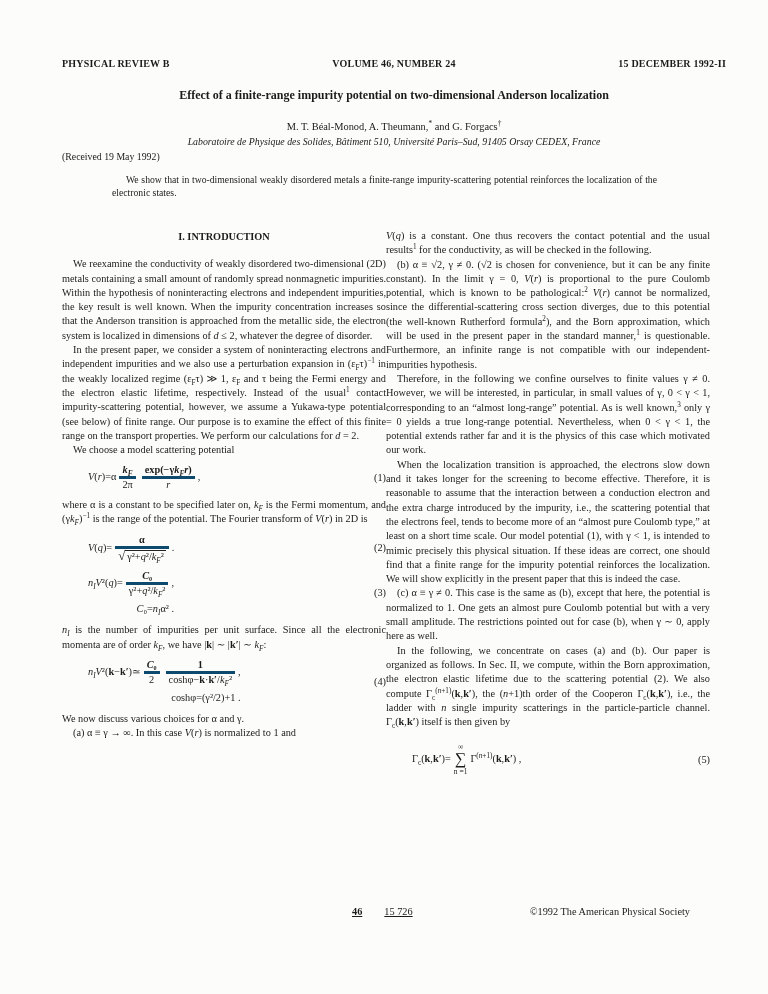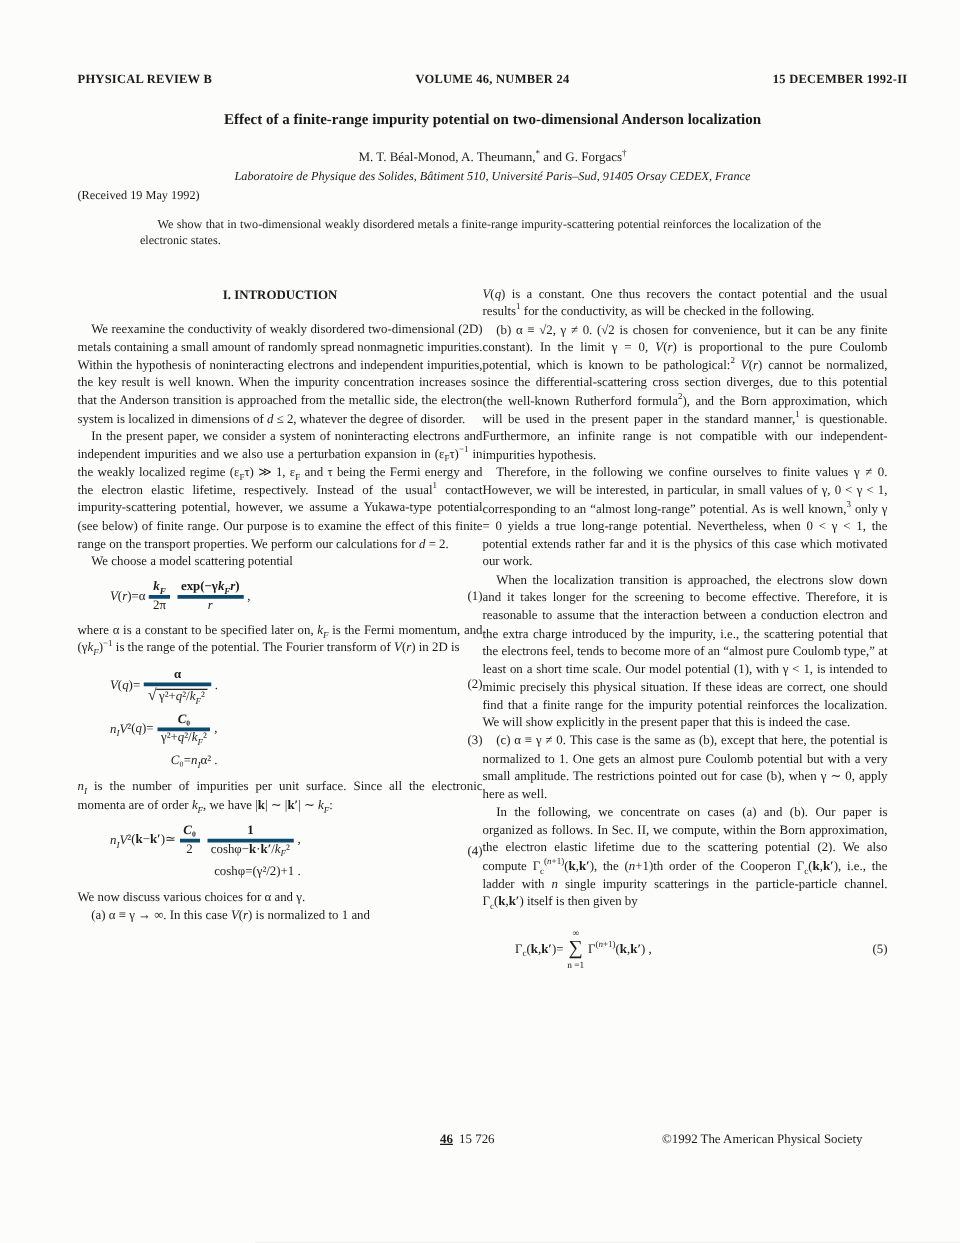--- a/index.html
+++ b/index.html
@@ -43,21 +43,21 @@
   .radsign { font-size:1.25em; }
   .radicand { border-top:1px solid #222; padding:0 2px; }
   .sum { display:inline-flex; flex-direction:column; align-items:center; vertical-align:middle; line-height:1.05; margin:0 3px; }
   .sum .stop { font-size:7.5px; } .sum .ssig { font-size:16px; } .sum .sbot { font-size:7.5px; }
 
   .footer {
     position:absolute; top:906px; left:62px; right:42px;
     display:flex; align-items:center; font-size:10.3px;
   }
   .f-vol { margin-left:290px; font-weight:bold; text-decoration:underline; }
-  .f-page { margin-left:5px; }
+  .f-page { margin-left:22px;text-decoration:underline; }
   .f-copy { margin-left:auto; margin-right:36px; }
 </style>
 </head>
 <body>
 
 <div class="page">
 
   <div class="runhead">
     <span>PHYSICAL REVIEW B</span>
     <span>VOLUME 46, NUMBER 24</span>

